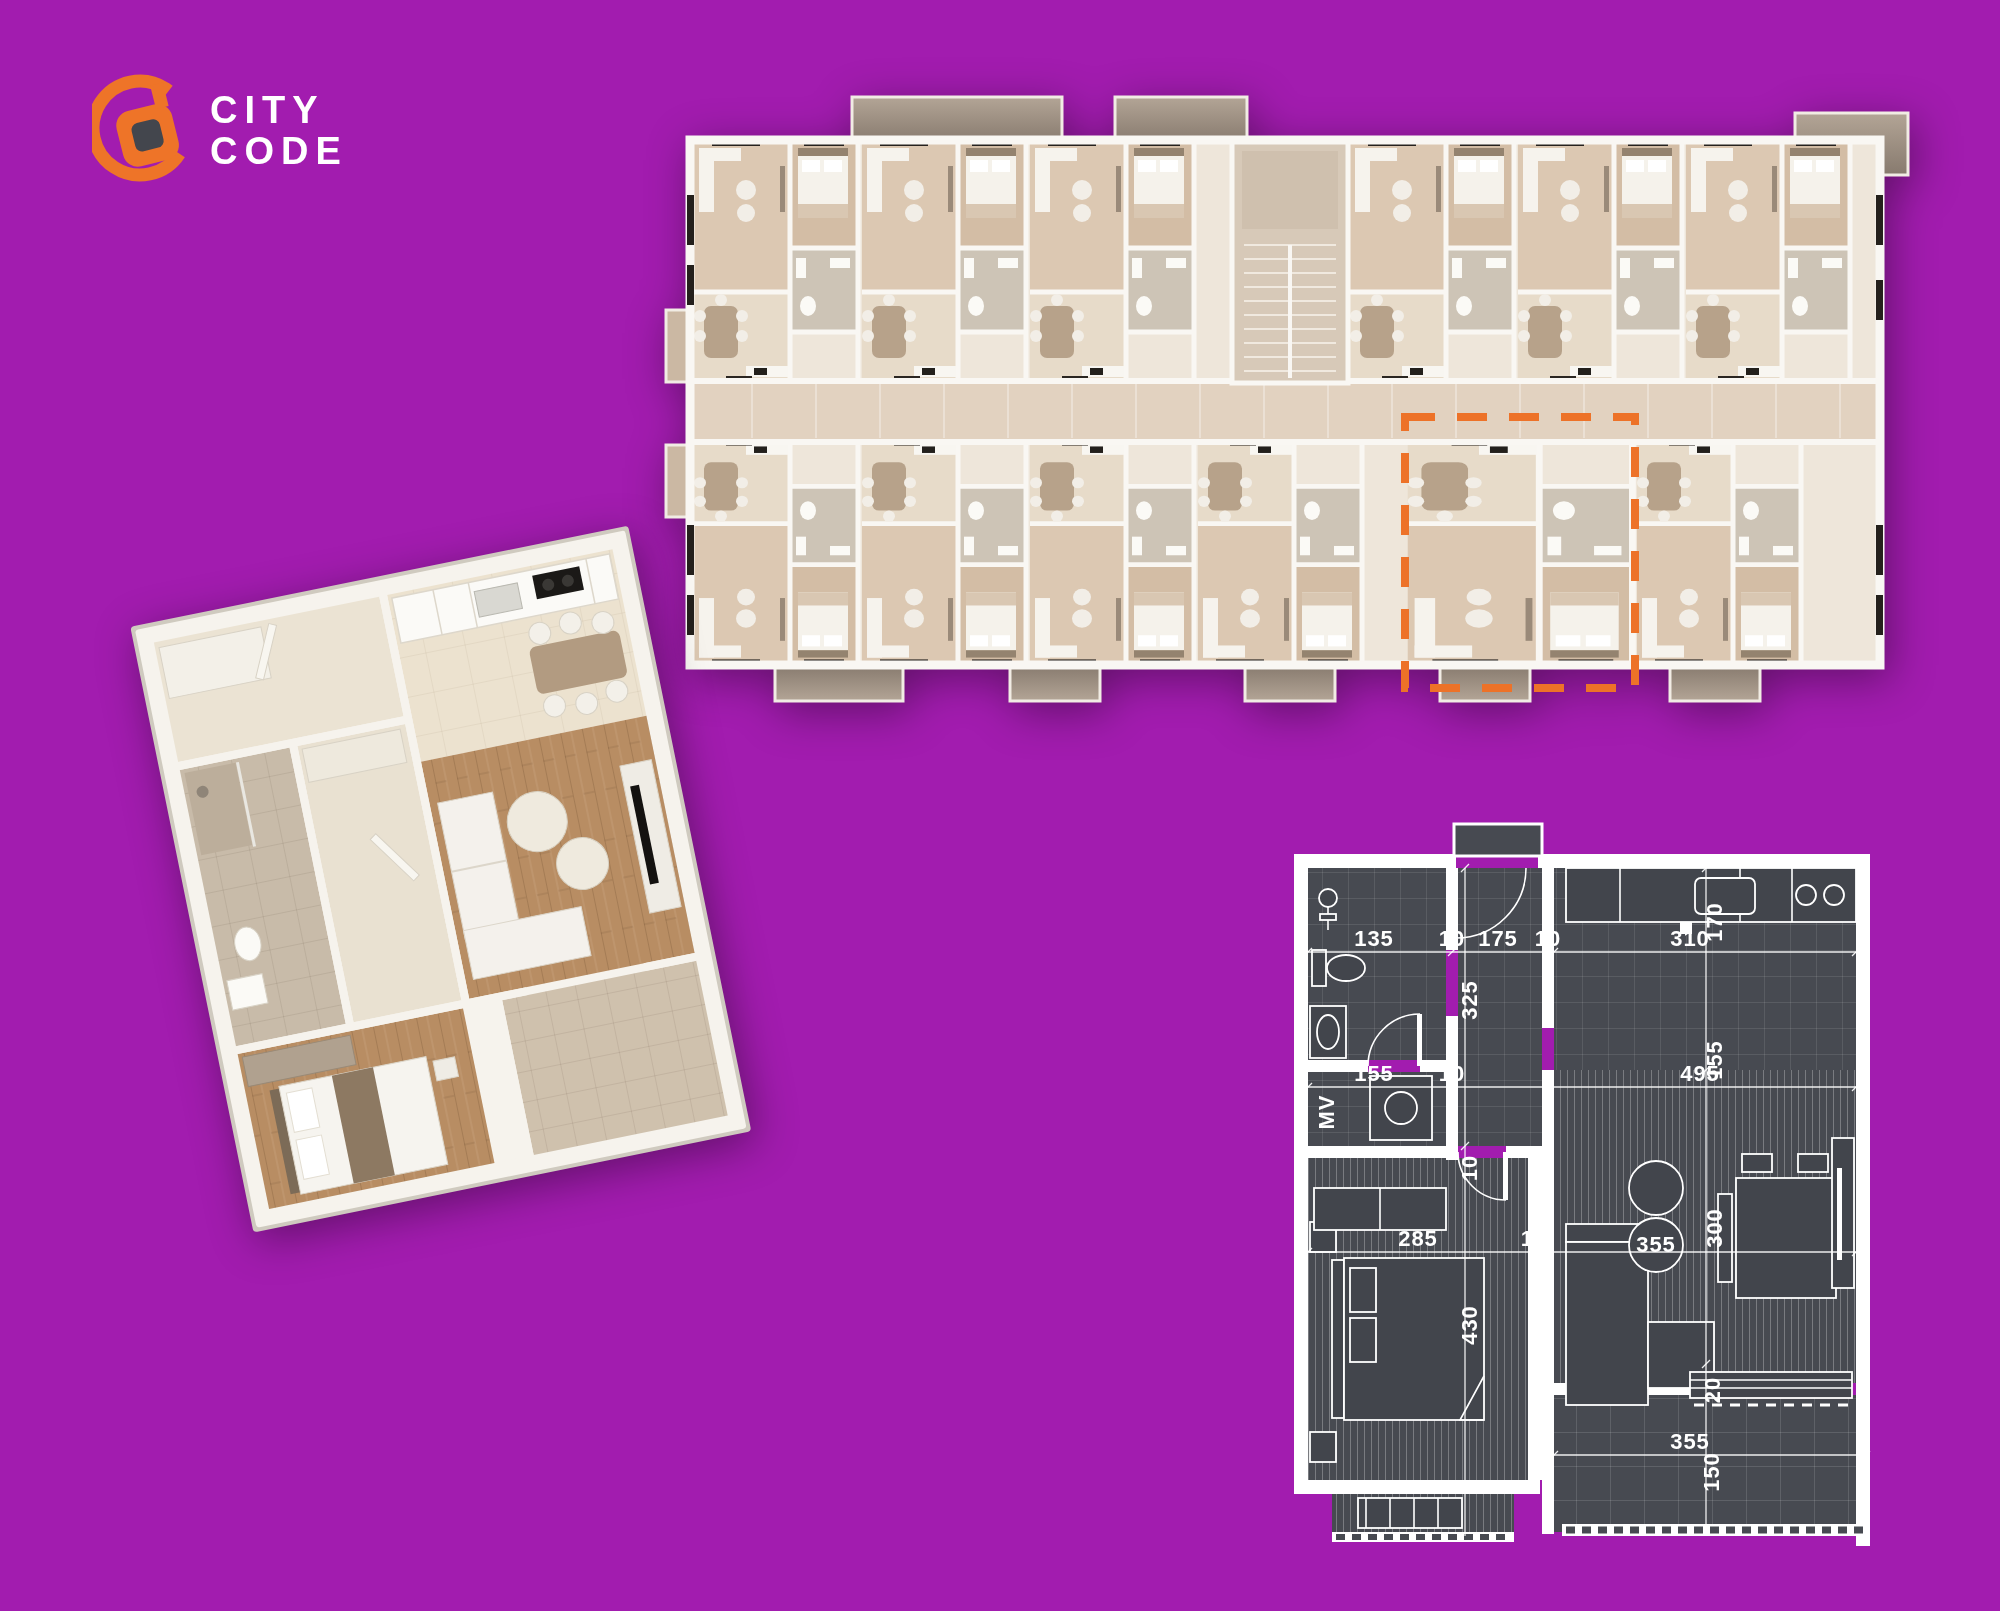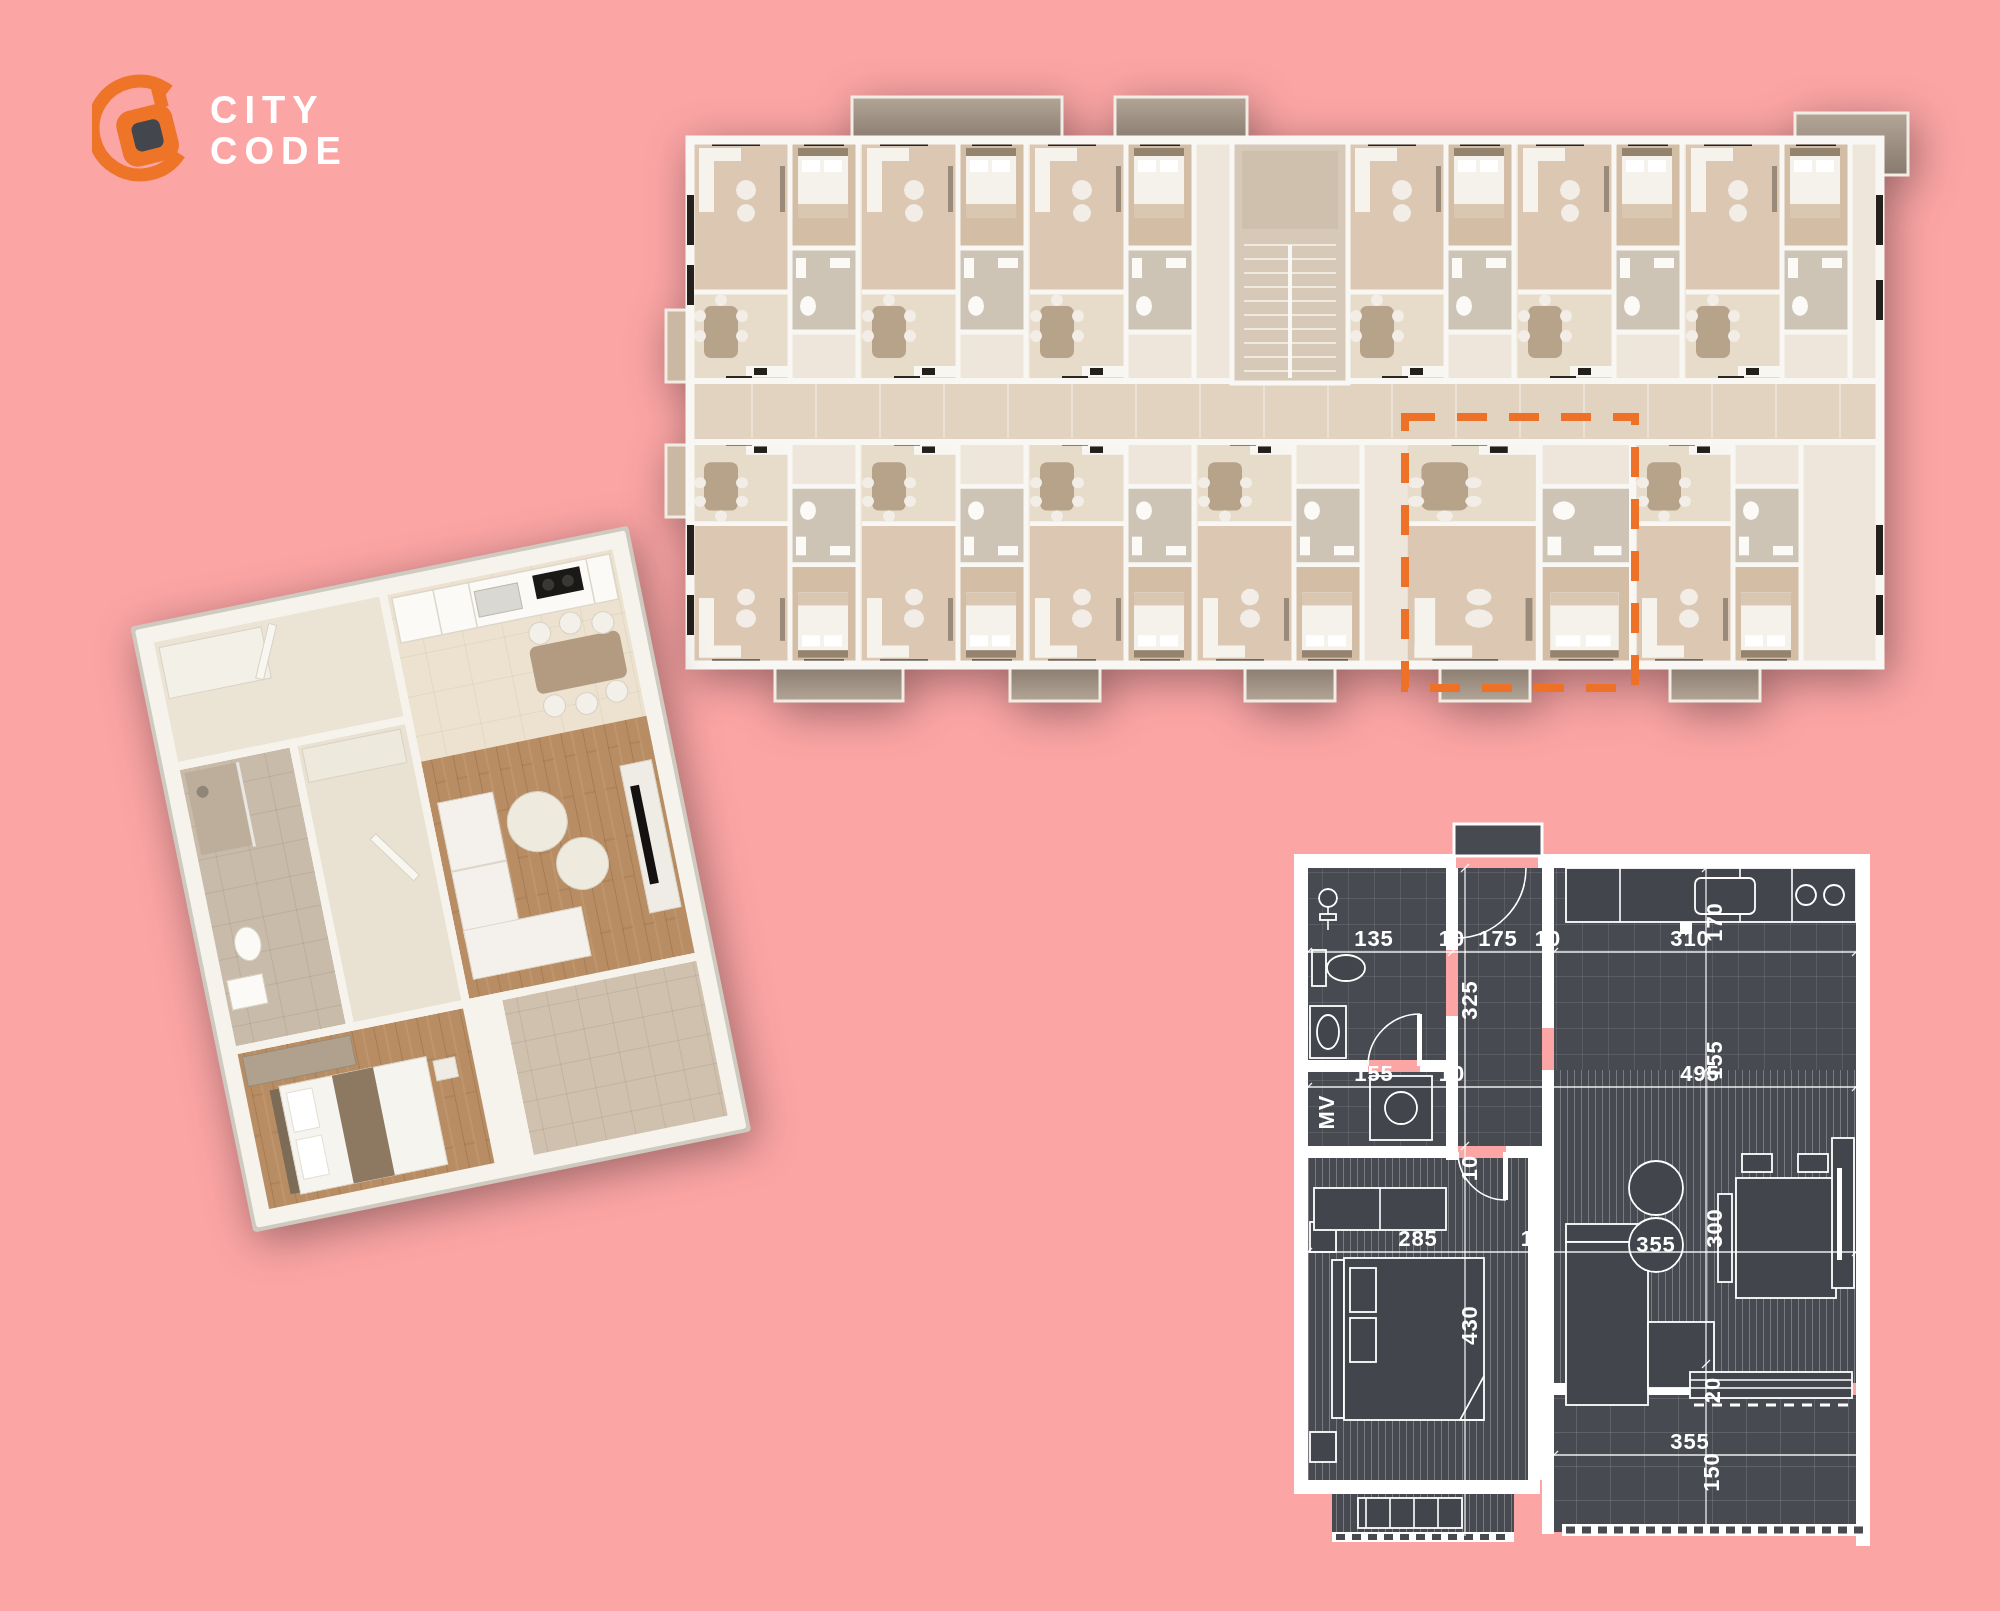--- a/index.html
+++ b/index.html
@@ -1,17 +1,17 @@
 <!DOCTYPE html>
 <html><head>
 <meta charset="utf-8">
 <style>
   html,body{margin:0;padding:0;background:#43464d;width:2000px;height:1611px;overflow:hidden;
     font-family:"Liberation Sans", sans-serif;}
-  .stage{position:relative;width:2000px;height:1611px;background:#fca5a5;}
+  .stage{position:relative;width:2000px;height:1611px;background:#a21caf;}
   .abs{position:absolute;}
   .panel{filter:drop-shadow(6px 10px 22px rgba(0,0,0,0.38));}
   svg text{font-family:"Liberation Sans", sans-serif;}
   .dim{fill:#ffffff;font-size:22px;font-weight:700;letter-spacing:1px;}
   .dimline{stroke:rgba(255,255,255,0.9);stroke-width:1.3;}
   .tick{stroke:rgba(255,255,255,0.9);stroke-width:1.3;}
   .wall{fill:#ffffff;}
   .furn{fill:#42454c;stroke:#ffffff;stroke-width:1.8;}
   .furnln{stroke:#ffffff;stroke-width:1.6;fill:none;}
   .bwall{stroke:#f9f7f3;}

